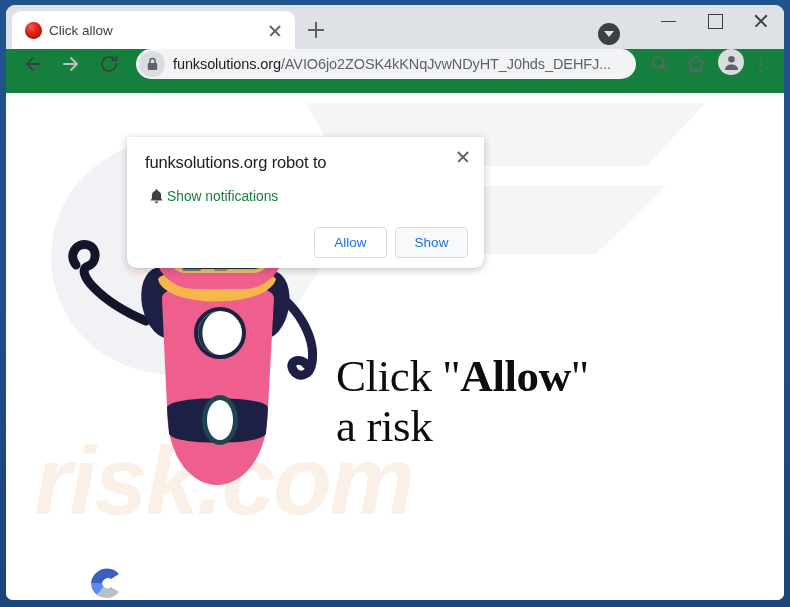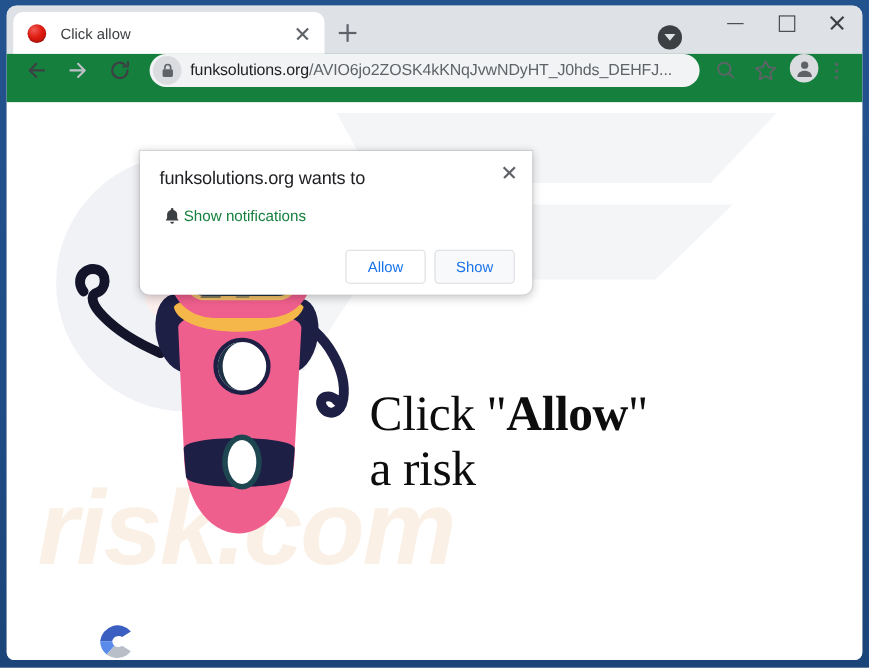--- a/index.html
+++ b/index.html
@@ -45,21 +45,21 @@
     padding: 0 10px 0 13px;
   }
   #tab-favicon {
     width: 17px; height: 17px; flex: none;
     border-radius: 50%;
     background: radial-gradient(circle at 35% 30%, #f05b55 0%, #e01b10 45%, #b3120a 100%);
     box-shadow: inset 0 -1px 2px rgba(0,0,0,.25);
   }
   #tab-title {
     flex: 1;
-    margin-left: 13px;
+    margin-left: 7px;
     font-size: 13.5px;
     color: #3c4043;
     white-space: nowrap;
     overflow: hidden;
     text-overflow: ellipsis;
   }
   #tab-close {
     width: 20px; height: 20px; flex: none;
     position: relative; cursor: pointer;
   }
@@ -449,21 +449,21 @@
       </div>
 
       <div id="headline">
         <div><span>Click "</span><span class="kw">Allow</span><span>"</span></div>
         <div>a risk</div>
       </div>
 
       <div id="permission-bubble">
         <div id="bubble-close"></div>
 
-        <div id="bubble-title">funksolutions.org wants to</div>
+        <div id="bubble-title">funksolutions.org robot to</div>
 
         <div id="bubble-row">
           <div id="bell-icon">
             <svg width="15" height="17" viewBox="0 0 15 17">
               <path d="M7.5 1.2a1.2 1.2 0 0 1 1.2 1.2v.5a4.6 4.6 0 0 1 3.4 4.4v3l1.3 2.1H1.6l1.3-2.1v-3a4.6 4.6 0 0 1 3.4-4.4v-.5a1.2 1.2 0 0 1 1.2-1.2z" fill="#3c4043"></path>
               <path d="M5.8 13.6h3.4a1.7 1.7 0 0 1-3.4 0z" fill="#3c4043"></path>
             </svg>
           </div>
           <div id="bubble-permission-label">Show notifications</div>
         </div>

